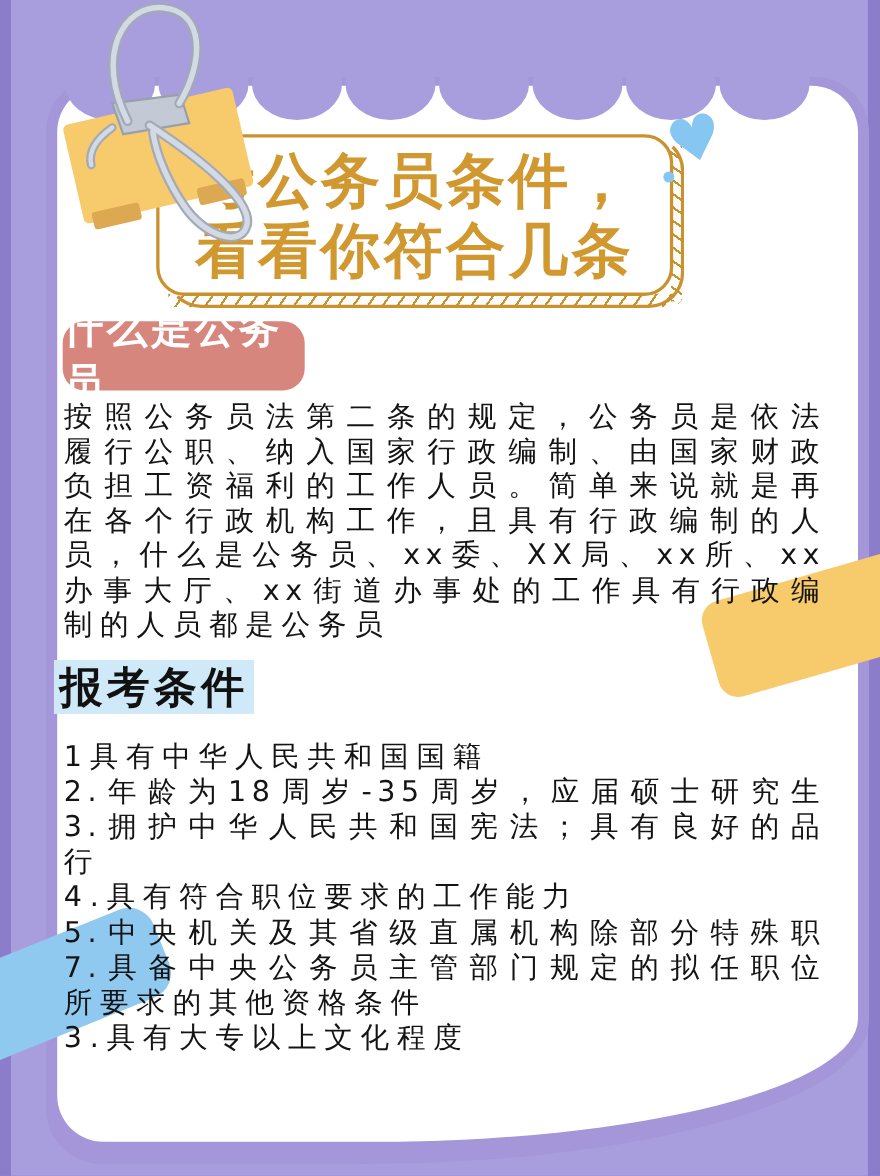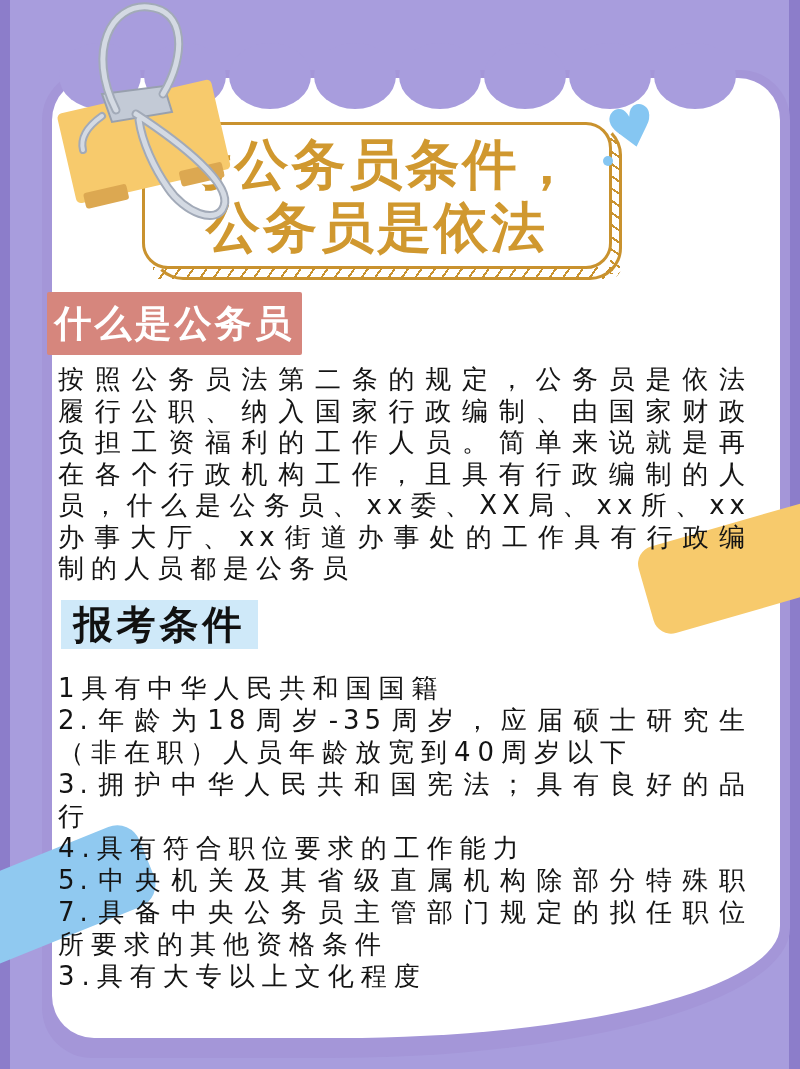--- a/index.html
+++ b/index.html
@@ -72,39 +72,39 @@
   .heart{
     position:absolute;left:607px;top:100px;font-size:56px;line-height:56px;z-index:6;
     color:var(--heart-blue,#85c6f2);transform:rotate(-14deg);
   }
   .heart-dot{
     position:absolute;left:603px;top:156px;width:10px;height:10px;border-radius:50%;
     background:var(--heart-blue,#85c6f2);z-index:6;
   }
 
   .pink-head{
-    position:absolute;left:47px;top:292px;width:255px;height:63px;border-radius:2px;
+    position:absolute;left:57px;top:292px;width:220px;height:63px;border-radius:20px;
     background:var(--pink,#d6867d);color:var(--pink-text,#ffffff);
     display:flex;align-items:center;justify-content:center;
     font-size:37px;font-weight:700;letter-spacing:3px;
   }
 
   .para{position:absolute;left:58px;top:364px;width:692px;}
   .para .tline{height:31.5px;line-height:31.5px;}
   .req{position:absolute;left:58px;top:672px;width:692px;}
   .req .tline{height:32px;line-height:32px;}
   .tline{
     font-size:26px;letter-spacing:7px;white-space:nowrap;color:var(--text,#141414);
   }
   .tline.just{
     white-space:normal;text-align:justify;text-align-last:justify;letter-spacing:5px;
   }
 
   .blue-head{
-    position:absolute;left:61px;top:600px;width:197px;height:49px;
+    position:absolute;left:49px;top:600px;width:182px;height:49px;
     background:var(--lightblue,#cfe9f9);
     display:flex;align-items:center;justify-content:center;
     font-family:"Liberation Serif",serif;font-weight:700;font-size:39px;letter-spacing:4px;
     color:#111;
   }
 
   .clip{position:absolute;left:36px;top:-2px;z-index:6;}
 </style>
 </head>
 <body>
@@ -128,21 +128,21 @@
 
   <div class="sticker-blue"></div>
   <div class="sticker-yellow"></div>
 
   <div class="content">
 
     <div class="tbox">
       <div class="tb-hatch-b"></div>
       <div class="tb-hatch-r"></div>
       <div class="tl">考公务员条件，</div>
-      <div class="tl">公务员是依法</div>
+      <div class="tl">看看你符合几条</div>
     </div>
 
     <div class="heart">♥</div>
     <div class="heart-dot"></div>
 
     <div class="pink-head">什么是公务员</div>
 
     <div class="para">
         <div class="tline just">按照公务员法第二条的规定，公务员是依法</div>
         <div class="tline just">履行公职、纳入国家行政编制、由国家财政</div>
@@ -151,21 +151,20 @@
         <div class="tline just">员，什么是公务员、xx委、XX局、xx所、xx</div>
         <div class="tline just">办事大厅、xx街道办事处的工作具有行政编</div>
         <div class="tline">制的人员都是公务员</div>
       </div>
 
     <div class="blue-head">报考条件</div>
 
     <div class="req">
         <div class="tline">1具有中华人民共和国国籍</div>
         <div class="tline just">2.年龄为18周岁-35周岁，应届硕士研究生</div>
-        <div class="tline">（非在职）人员年龄放宽到40周岁以下</div>
         <div class="tline just">3.拥护中华人民共和国宪法；具有良好的品</div>
         <div class="tline">行</div>
         <div class="tline">4.具有符合职位要求的工作能力</div>
         <div class="tline just">5.中央机关及其省级直属机构除部分特殊职</div>
         <div class="tline just">7.具备中央公务员主管部门规定的拟任职位</div>
         <div class="tline">所要求的其他资格条件</div>
         <div class="tline">3.具有大专以上文化程度</div>
       </div>
 
   </div>

